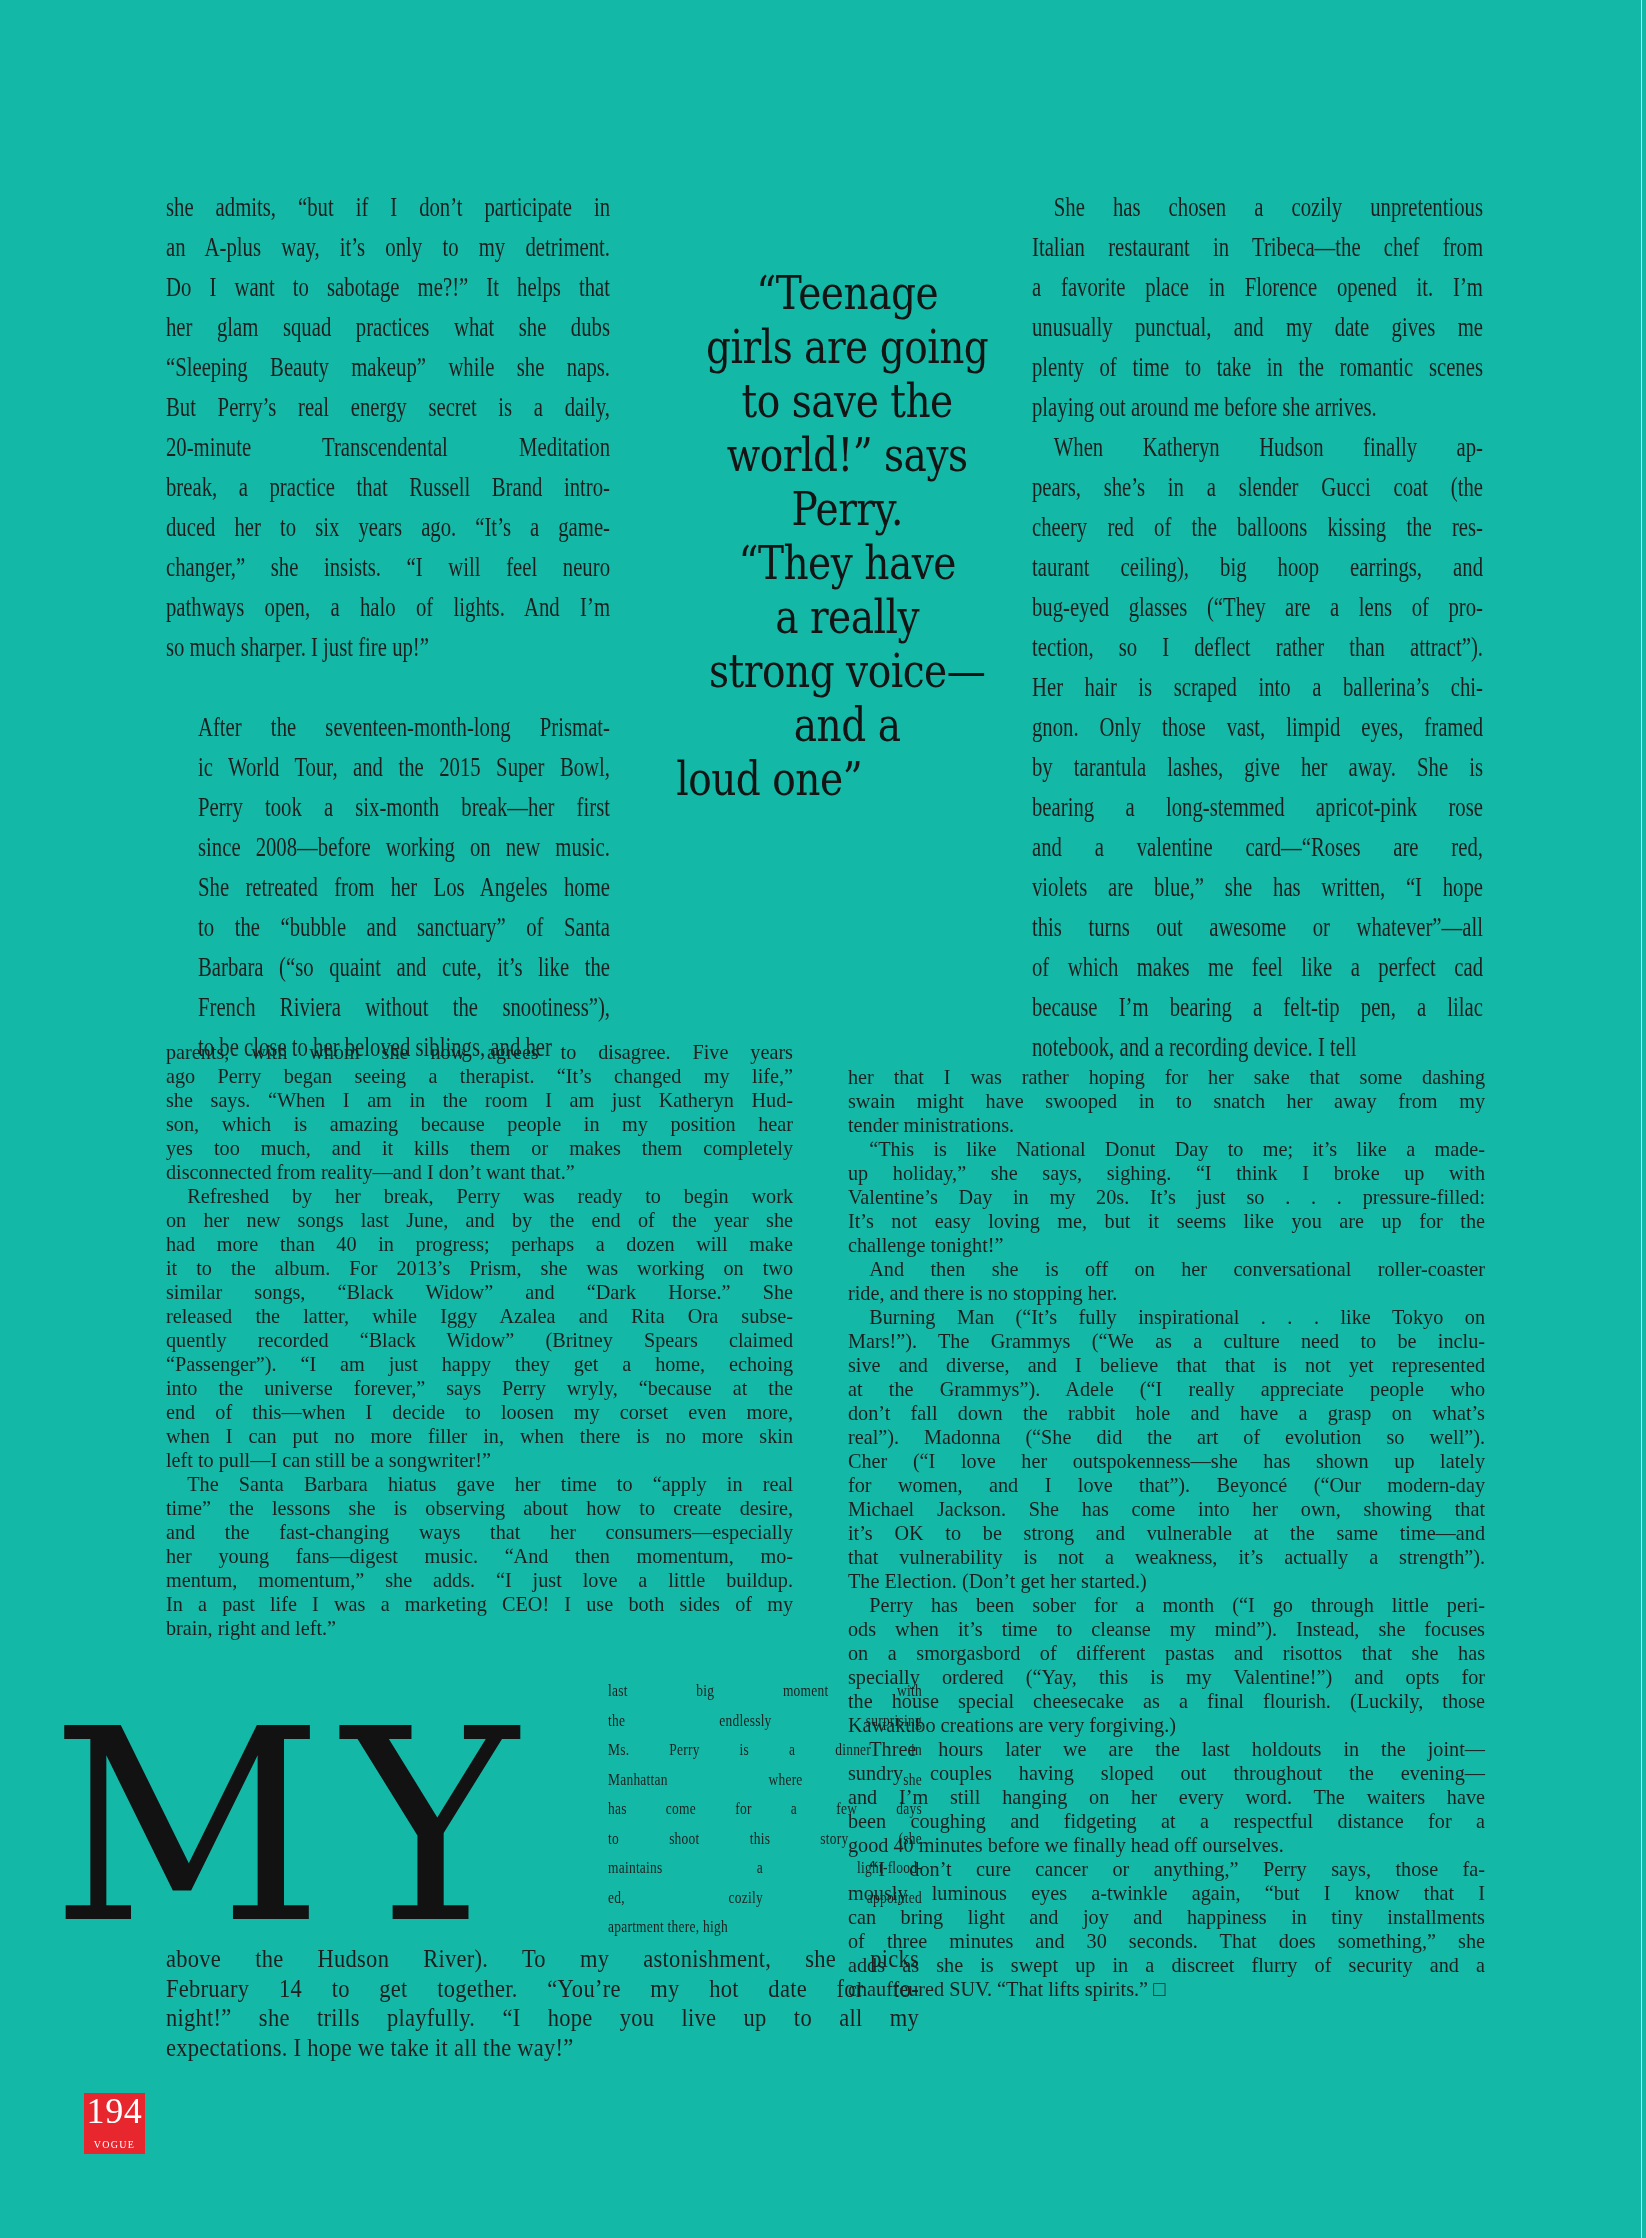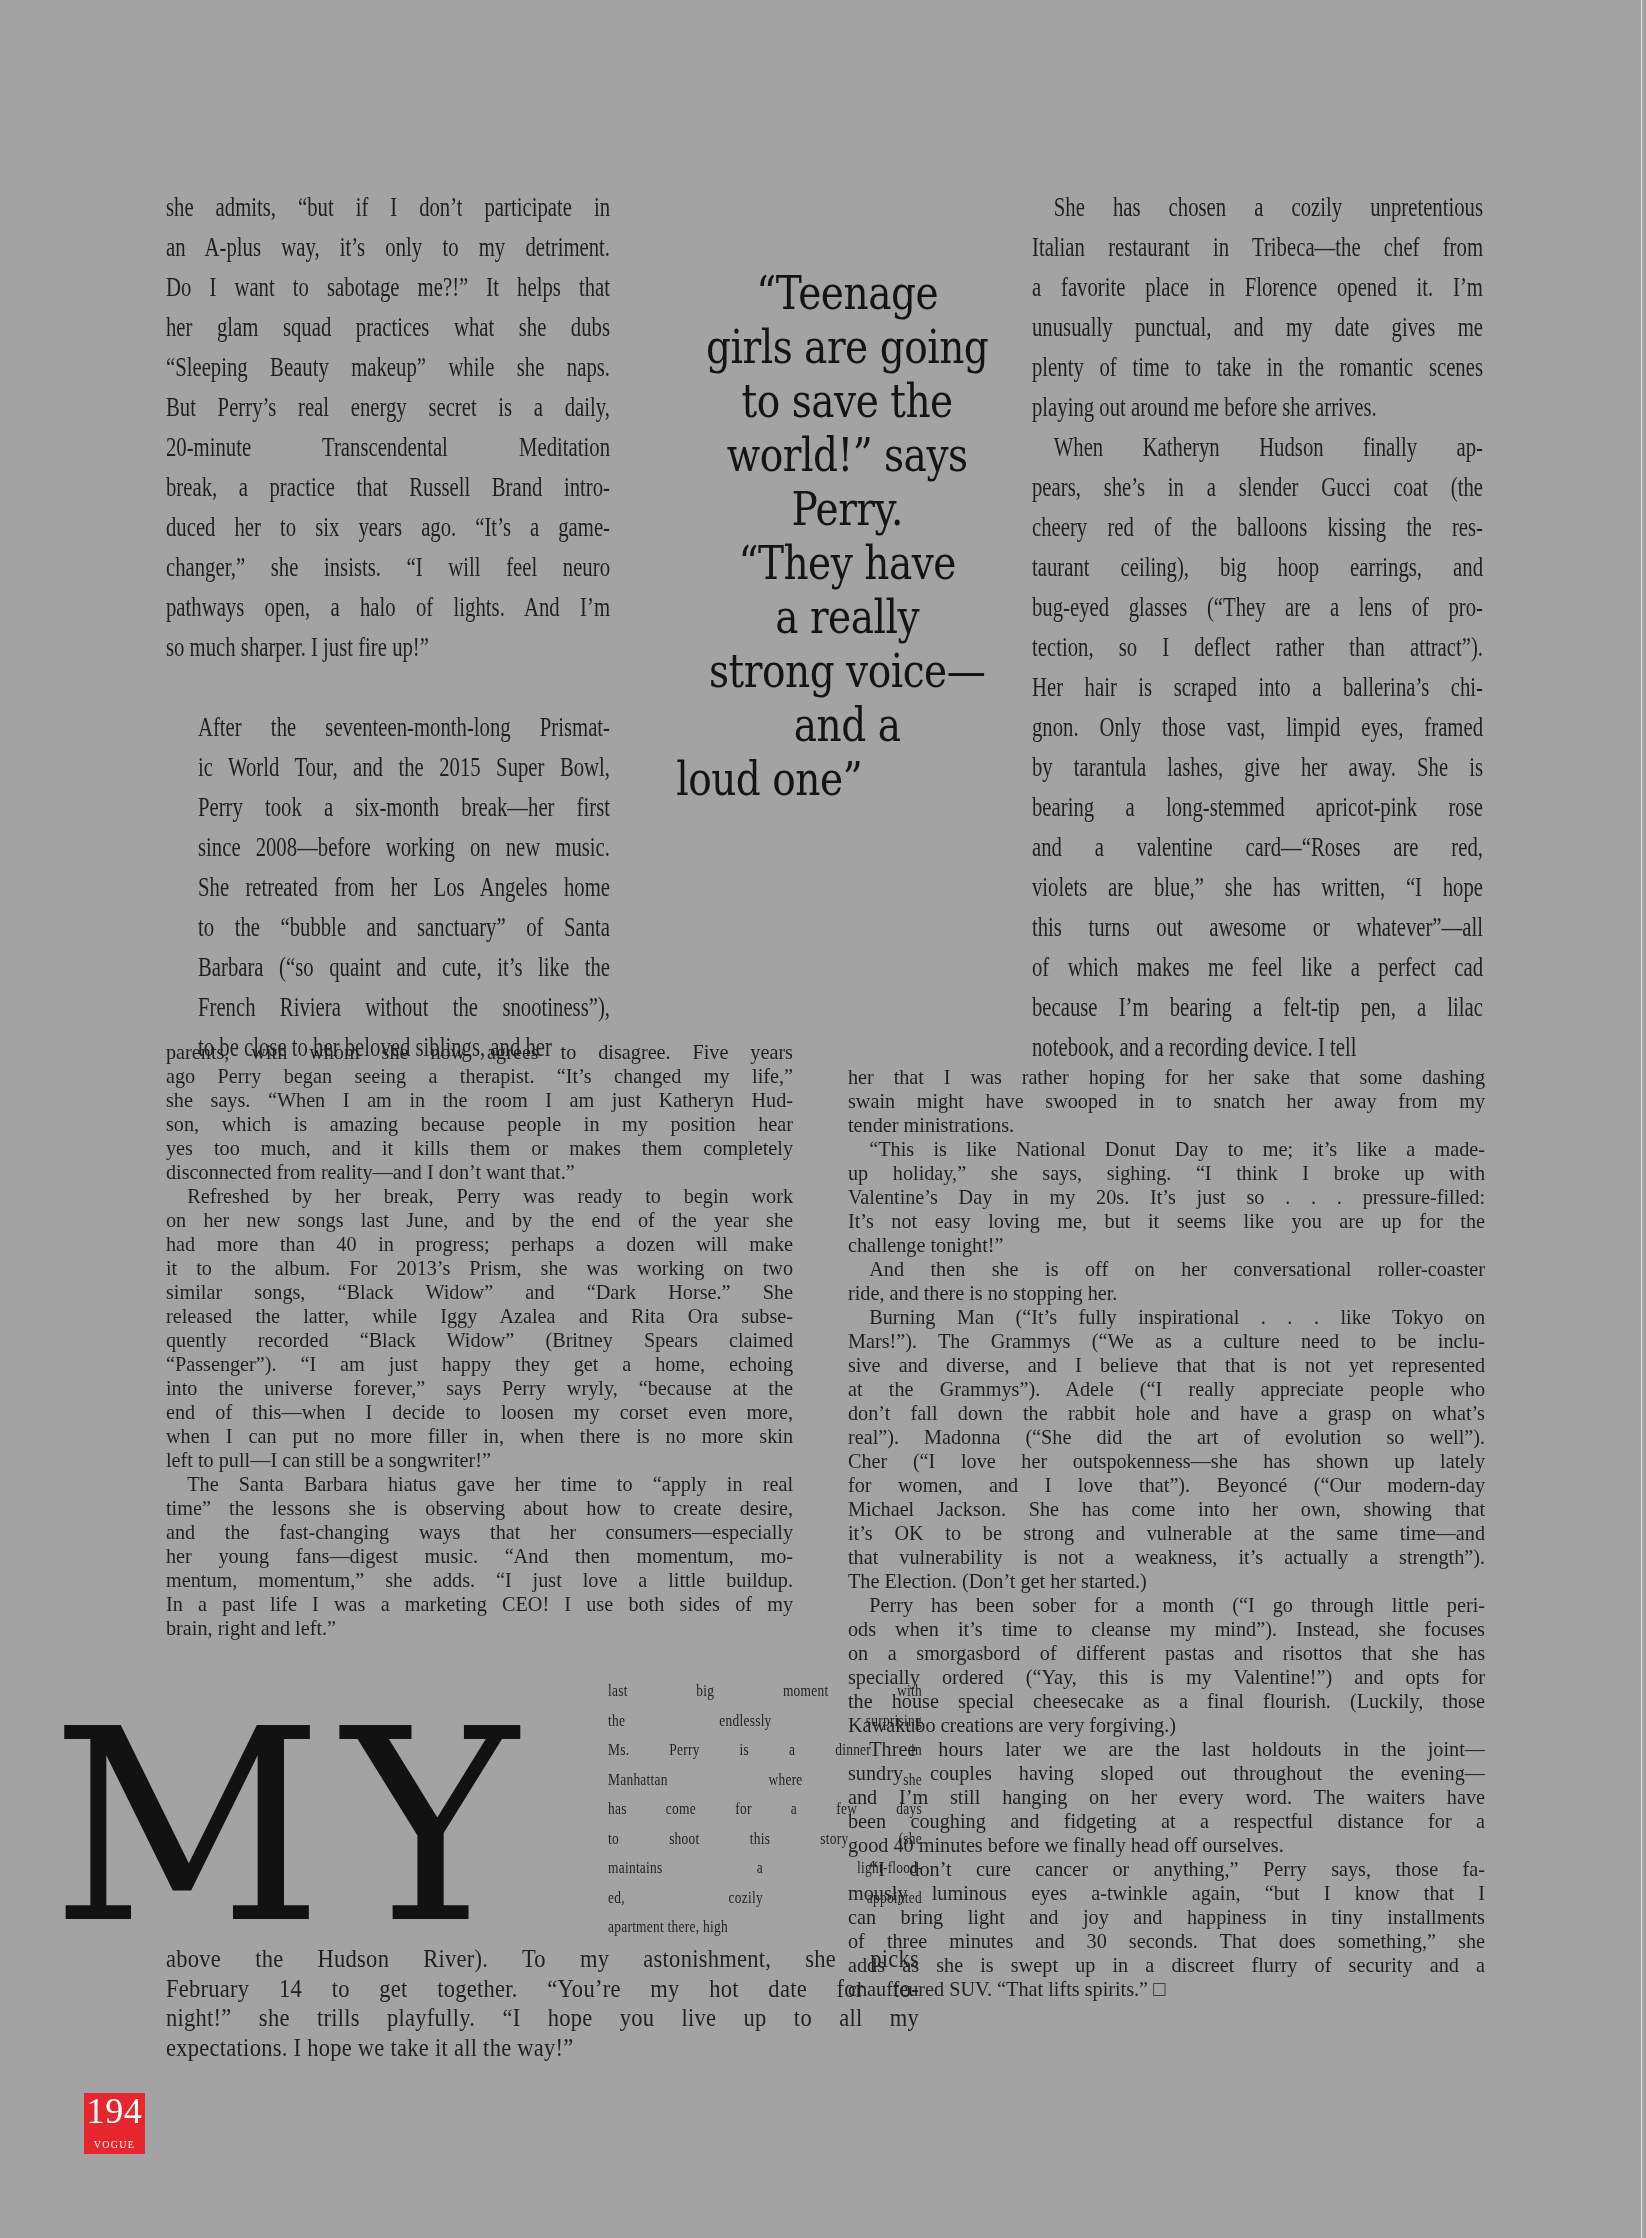--- a/index.html
+++ b/index.html
@@ -1,20 +1,20 @@
 <!DOCTYPE html>
 <html style="font-size:10px"><head>
 <meta charset="utf-8">
 <style>
   html,body{margin:0;padding:0;background:#e9e9e9;}
   .page{
     position:relative;
     width:1647px;
     height:2239px;
-    background:#a3a3a3;
+    background:#14b8a6;
     font-family:"Liberation Serif", serif;
     color:#1f1f1f;
     overflow:hidden;
   }
   
   .page-edge{
     position:absolute; top:0; right:5px; width:1.3px; height:100%;
     background:#e2e2e2;
   }
   .txtblock{position:absolute;}

